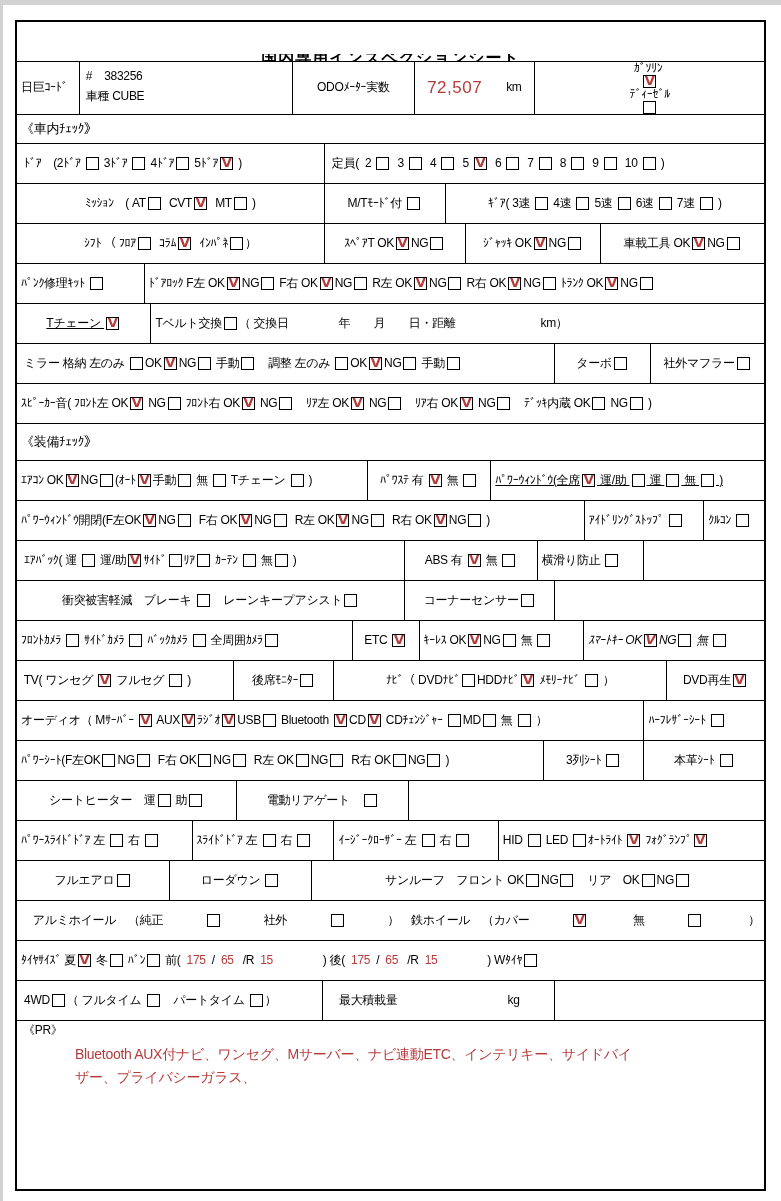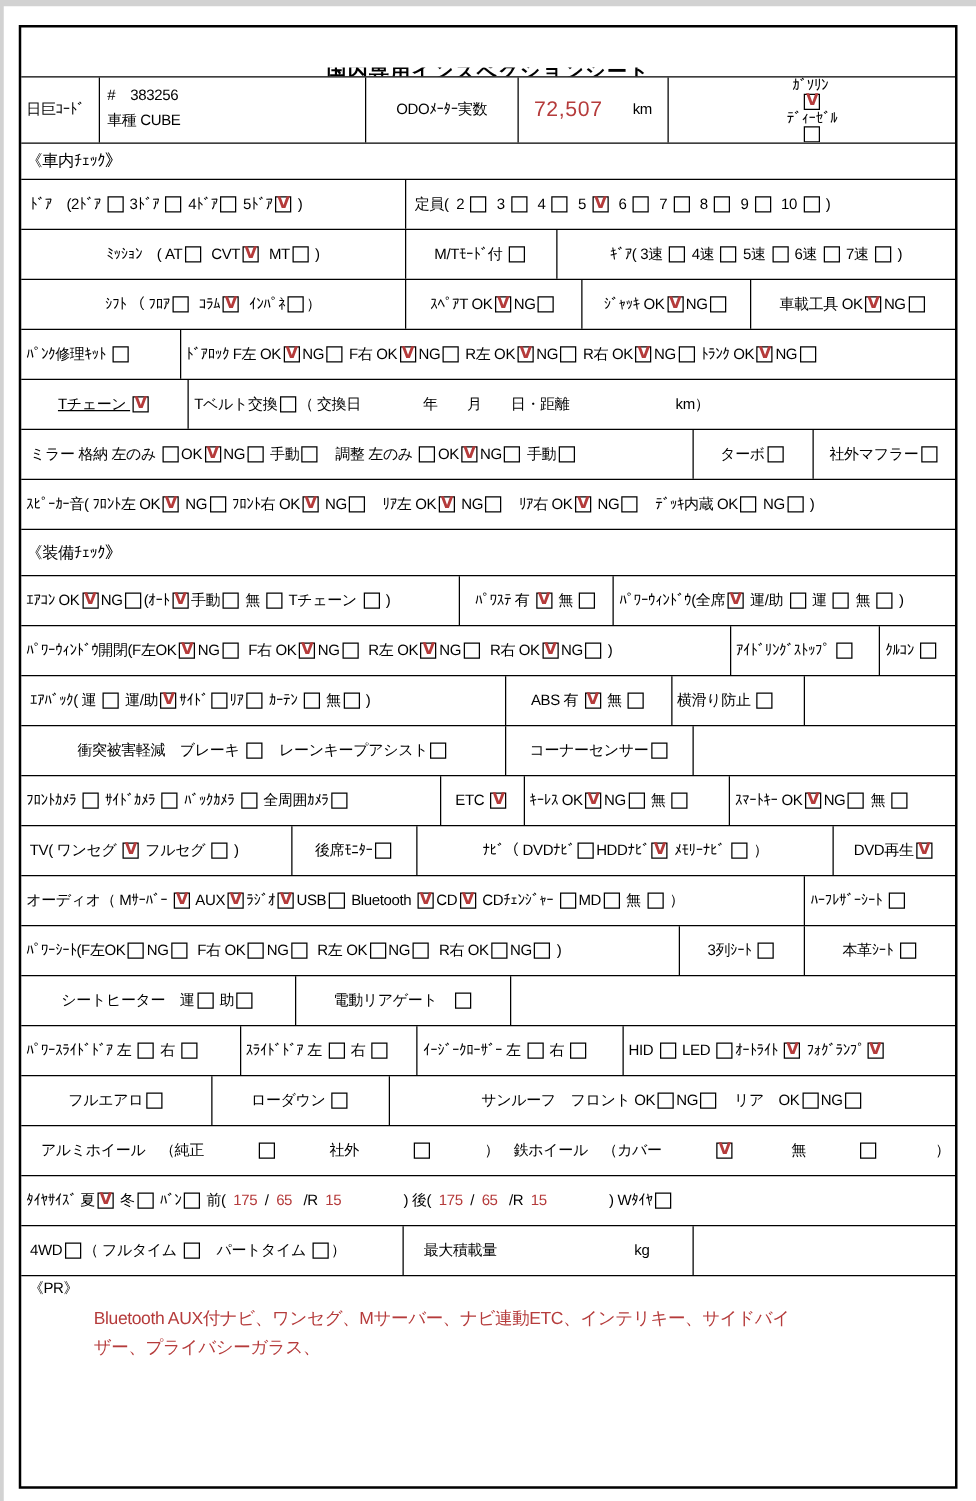--- a/index.html
+++ b/index.html
@@ -79,21 +79,21 @@
       </div>
       <div class="row" style="height: 40px;">
         <div class="cell" style="flex-basis: 100%;"><span class="t">ｽﾋﾟｰｶｰ音( ﾌﾛﾝﾄ左 OK</span><span class="cb on"></span><span class="t"> NG</span><span class="cb"></span><span class="t"> ﾌﾛﾝﾄ右 OK</span><span class="cb on"></span><span class="t"> NG</span><span class="cb"></span><span class="t">　ﾘｱ左 OK</span><span class="cb on"></span><span class="t"> NG</span><span class="cb"></span><span class="t">　ﾘｱ右 OK</span><span class="cb on"></span><span class="t"> NG</span><span class="cb"></span><span class="t">　ﾃﾞｯｷ内蔵 OK</span><span class="cb"></span><span class="t"> NG</span><span class="cb"></span><span class="t"> )</span></div>
       </div>
       <div class="row sec" style="height: 37px;">
         <div class="cell" style="flex-basis: 100%;"><span class="t">《装備ﾁｪｯｸ》</span></div>
       </div>
       <div class="row" style="height: 40px;">
         <div class="cell" style="flex-basis: 47%;"><span class="t">ｴｱｺﾝ OK</span><span class="cb on"></span><span class="t">NG</span><span class="cb"></span><span class="t">(ｵｰﾄ</span><span class="cb on"></span><span class="t">手動</span><span class="cb"></span><span class="t"> 無 </span><span class="cb"></span><span class="t"> Tチェーン </span><span class="cb"></span><span class="t"> )</span></div>
         <div class="cell center" style="flex-basis: 16.5%;"><span class="t">ﾊﾟﾜｽﾃ 有 </span><span class="cb on"></span><span class="t"> 無 </span><span class="cb"></span></div>
-        <div class="cell" style="flex-basis: 36.5%;"><span class="t">ﾊﾟﾜｰｳｨﾝﾄﾞｳ(全席</span><span class="cb on"></span><span class="t"> 運/助 </span><span class="cb"></span><span class="t"> 運 </span><span class="cb"></span><span class="t"> 無 </span><span class="cb"></span><span class="t"> )</span></div>
+        <div class="cell" style="flex-basis: 36.5%; text-decoration: underline;"><span class="t">ﾊﾟﾜｰｳｨﾝﾄﾞｳ(全席</span><span class="cb on"></span><span class="t"> 運/助 </span><span class="cb"></span><span class="t"> 運 </span><span class="cb"></span><span class="t"> 無 </span><span class="cb"></span><span class="t"> )</span></div>
       </div>
       <div class="row" style="height: 40px;">
         <div class="cell" style="flex-basis: 76%;"><span class="t">ﾊﾟﾜｰｳｨﾝﾄﾞｳ開閉(F左OK</span><span class="cb on"></span><span class="t">NG</span><span class="cb"></span><span class="t">  F右 OK</span><span class="cb on"></span><span class="t">NG</span><span class="cb"></span><span class="t">  R左 OK</span><span class="cb on"></span><span class="t">NG</span><span class="cb"></span><span class="t">  R右 OK</span><span class="cb on"></span><span class="t">NG</span><span class="cb"></span><span class="t"> )</span></div>
         <div class="cell" style="flex-basis: 16%;"><span class="t">ｱｲﾄﾞﾘﾝｸﾞｽﾄｯﾌﾟ </span><span class="cb"></span></div>
         <div class="cell" style="flex-basis: 8%;"><span class="t">ｸﾙｺﾝ </span><span class="cb"></span></div>
       </div>
       <div class="row" style="height: 40px;">
         <div class="cell" style="flex-basis: 52%;"><span class="t"> ｴｱﾊﾞｯｸ( 運 </span><span class="cb"></span><span class="t"> 運/助</span><span class="cb on"></span><span class="t">ｻｲﾄﾞ</span><span class="cb"></span><span class="t">ﾘｱ</span><span class="cb"></span><span class="t"> ｶｰﾃﾝ </span><span class="cb"></span><span class="t"> 無</span><span class="cb"></span><span class="t"> )</span></div>
         <div class="cell center" style="flex-basis: 17.7%;"><span class="t">ABS 有 </span><span class="cb on"></span><span class="t"> 無 </span><span class="cb"></span></div>
         <div class="cell" style="flex-basis: 14.2%;"><span class="t">横滑り防止 </span><span class="cb"></span></div>
@@ -101,21 +101,21 @@
       </div>
       <div class="row" style="height: 40px;">
         <div class="cell center" style="flex-basis: 52%;"><span class="t">衝突被害軽減　ブレーキ </span><span class="cb"></span><span class="t">　レーンキープアシスト</span><span class="cb"></span></div>
         <div class="cell center" style="flex-basis: 20%;"><span class="t">コーナーセンサー</span><span class="cb"></span></div>
         <div class="cell" style="flex-basis: 28%;"></div>
       </div>
       <div class="row" style="height: 40px;">
         <div class="cell" style="flex-basis: 45%;"><span class="t">ﾌﾛﾝﾄｶﾒﾗ </span><span class="cb"></span><span class="t"> ｻｲﾄﾞｶﾒﾗ </span><span class="cb"></span><span class="t"> ﾊﾞｯｸｶﾒﾗ </span><span class="cb"></span><span class="t"> 全周囲ｶﾒﾗ</span><span class="cb"></span></div>
         <div class="cell center" style="flex-basis: 8.9%;"><span class="t">ETC </span><span class="cb on"></span></div>
         <div class="cell" style="flex-basis: 22%;"><span class="t">ｷｰﾚｽ OK</span><span class="cb on"></span><span class="t">NG</span><span class="cb"></span><span class="t"> 無 </span><span class="cb"></span></div>
-        <div class="cell" style="flex-basis: 24.1%;"><span class="t">ｽﾏｰﾄｷｰ OK</span><span class="cb on"></span><span class="t">NG</span><span class="cb"></span><span class="t"> 無 </span><span class="cb"></span></div>
+        <div class="cell" style="flex-basis: 24.1%; font-style: italic;"><span class="t">ｽﾏｰﾄｷｰ OK</span><span class="cb on"></span><span class="t">NG</span><span class="cb"></span><span class="t"> 無 </span><span class="cb"></span></div>
       </div>
       <div class="row" style="height: 40px;">
         <div class="cell" style="flex-basis: 29%;"><span class="t"> TV( ワンセグ </span><span class="cb on"></span><span class="t"> フルセグ </span><span class="cb"></span><span class="t"> )</span></div>
         <div class="cell center" style="flex-basis: 13.5%;"><span class="t">後席ﾓﾆﾀｰ</span><span class="cb"></span></div>
         <div class="cell center" style="flex-basis: 44.5%;"><span class="t">ﾅﾋﾞ（ DVDﾅﾋﾞ</span><span class="cb"></span><span class="t">HDDﾅﾋﾞ</span><span class="cb on"></span><span class="t"> ﾒﾓﾘｰﾅﾋﾞ </span><span class="cb"></span><span class="t"> ）</span></div>
         <div class="cell center" style="flex-basis: 13%;"><span class="t">DVD再生</span><span class="cb on"></span></div>
       </div>
       <div class="row" style="height: 40px;">
         <div class="cell" style="flex-basis: 84%;"><span class="t">オーディオ（ Mｻｰﾊﾞｰ </span><span class="cb on"></span><span class="t"> AUX</span><span class="cb on"></span><span class="t">ﾗｼﾞｵ</span><span class="cb on"></span><span class="t">USB</span><span class="cb"></span><span class="t"> Bluetooth </span><span class="cb on"></span><span class="t">CD</span><span class="cb on"></span><span class="t"> CDﾁｪﾝｼﾞｬｰ </span><span class="cb"></span><span class="t">MD</span><span class="cb"></span><span class="t"> 無 </span><span class="cb"></span><span class="t"> ）</span></div>
         <div class="cell" style="flex-basis: 16%;"><span class="t">ﾊｰﾌﾚｻﾞｰｼｰﾄ </span><span class="cb"></span></div>

